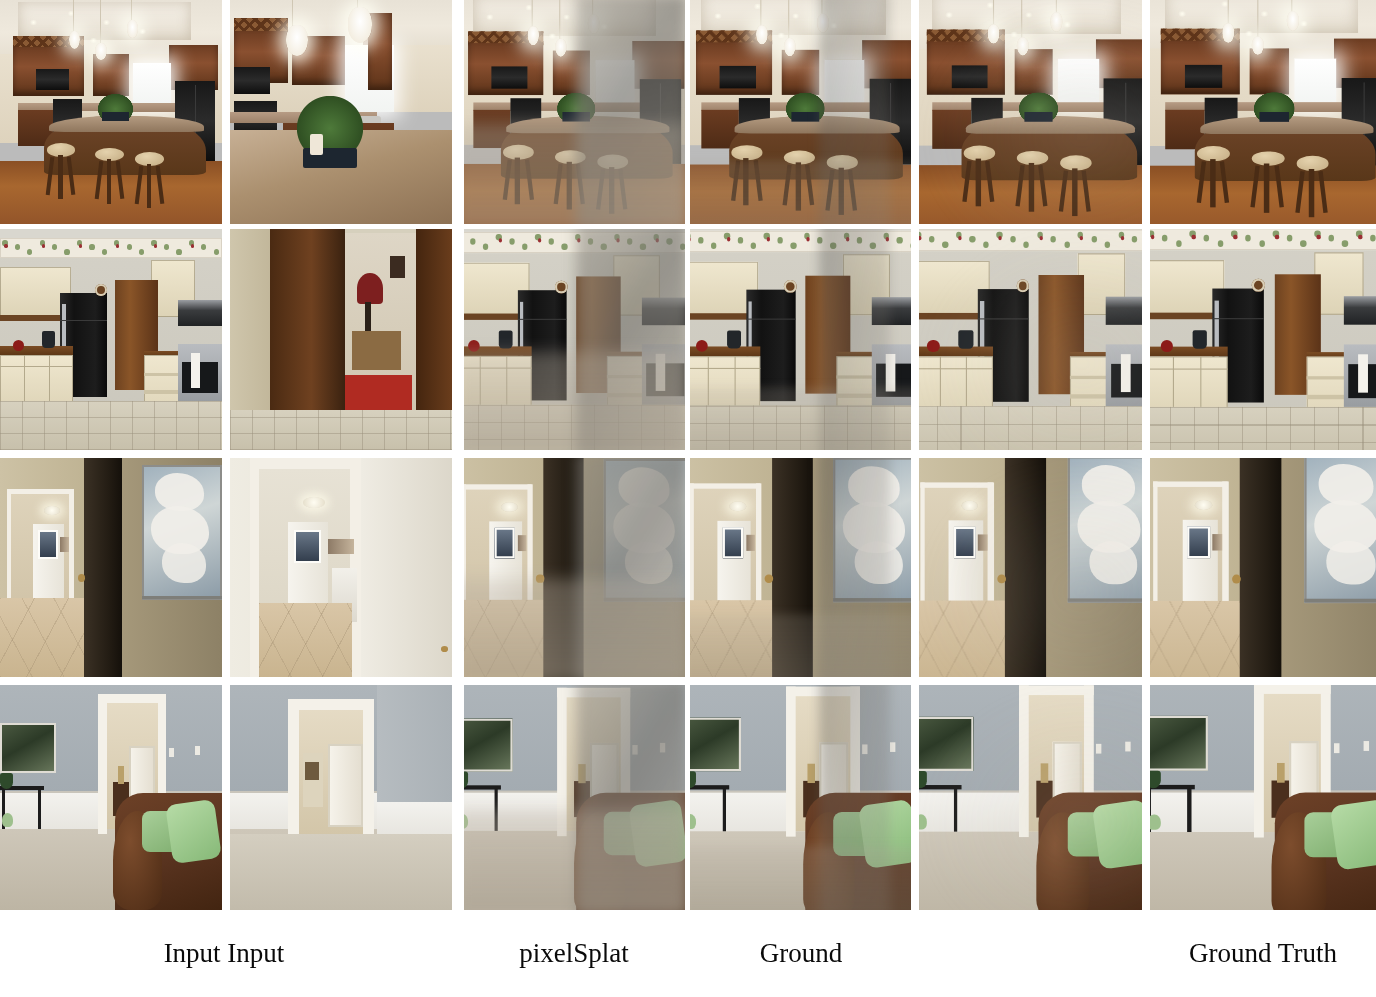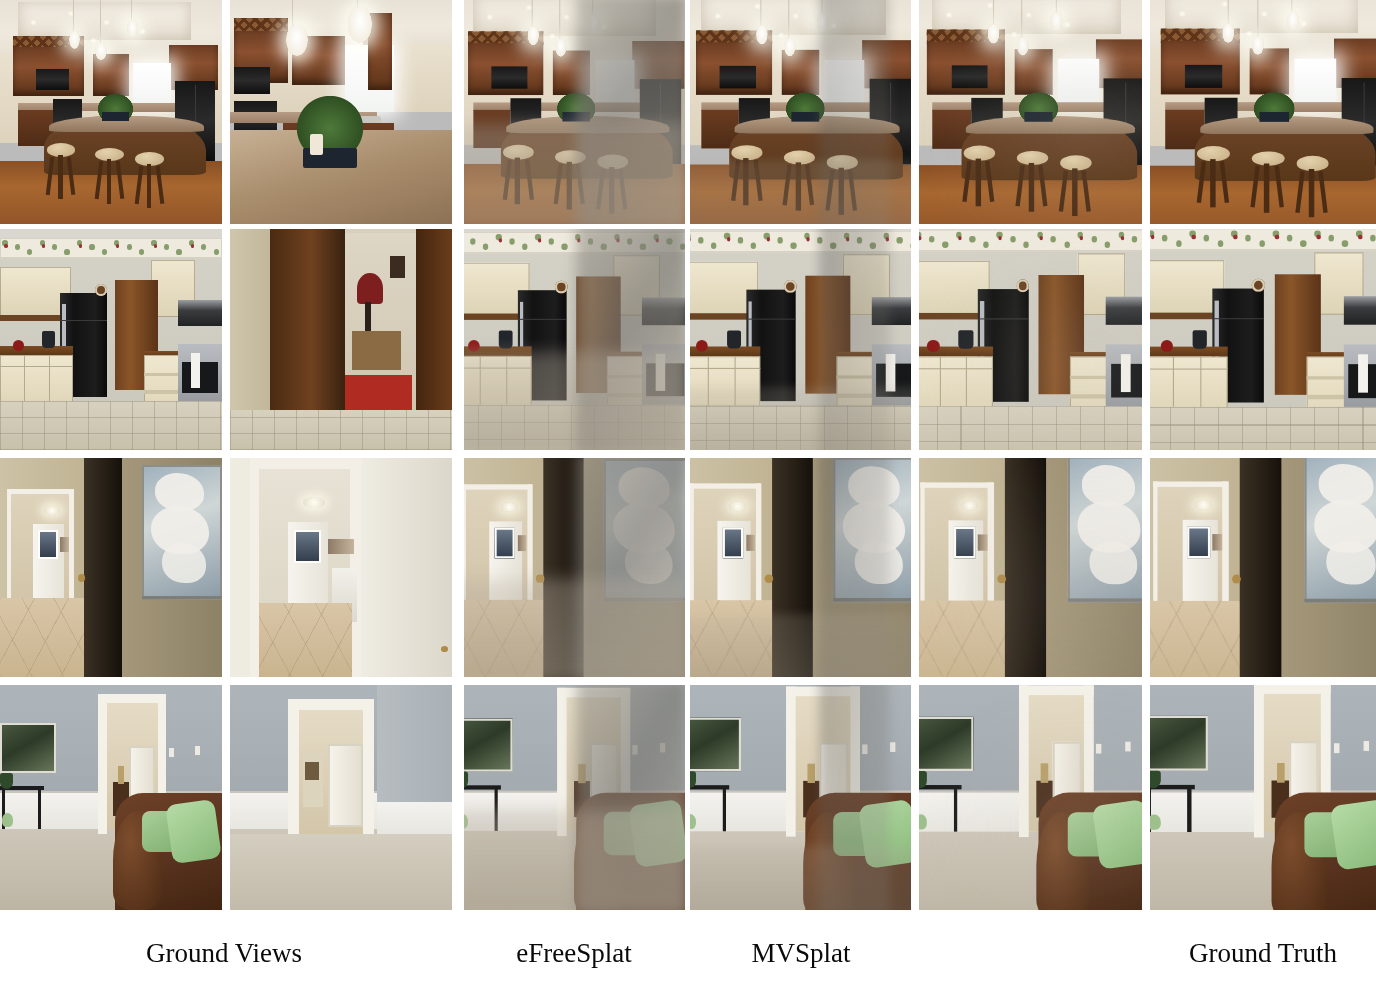--- a/index.html
+++ b/index.html
@@ -983,19 +983,19 @@
           <div class="l-outlet" style="left:88%;top:27%;width:2.2%;height:4%"></div>
           <div class="l-sofa" style="left:52%;top:48%;width:56%;height:52%"></div>
           <div class="l-arm" style="left:51%;top:56%;width:22%;height:44%"></div>
           <div class="l-throw" style="left:64%;top:56%;width:20%;height:18%"></div>
           <div class="l-pillow" style="left:76%;top:52%;width:22%;height:26%"></div>
         </div>
       </div>
     </div>
 
   <div id="labels">
-      <div class="col-label" style="left: 84px; width: 280px;">Ground Views</div>
-      <div class="col-label" style="left: 434px; width: 280px;">eFreeSplat</div>
-      <div class="col-label" style="left: 661px; width: 280px;">MVSplat</div>
+      <div class="col-label" style="left: 84px; width: 280px;">Input Input</div>
+      <div class="col-label" style="left: 434px; width: 280px;">pixelSplat</div>
+      <div class="col-label" style="left: 661px; width: 280px;">Ground</div>
       <div class="col-label" style="left: 1123px; width: 280px;">Ground Truth</div>
     </div>
 
 </div>
 
 </body></html>

